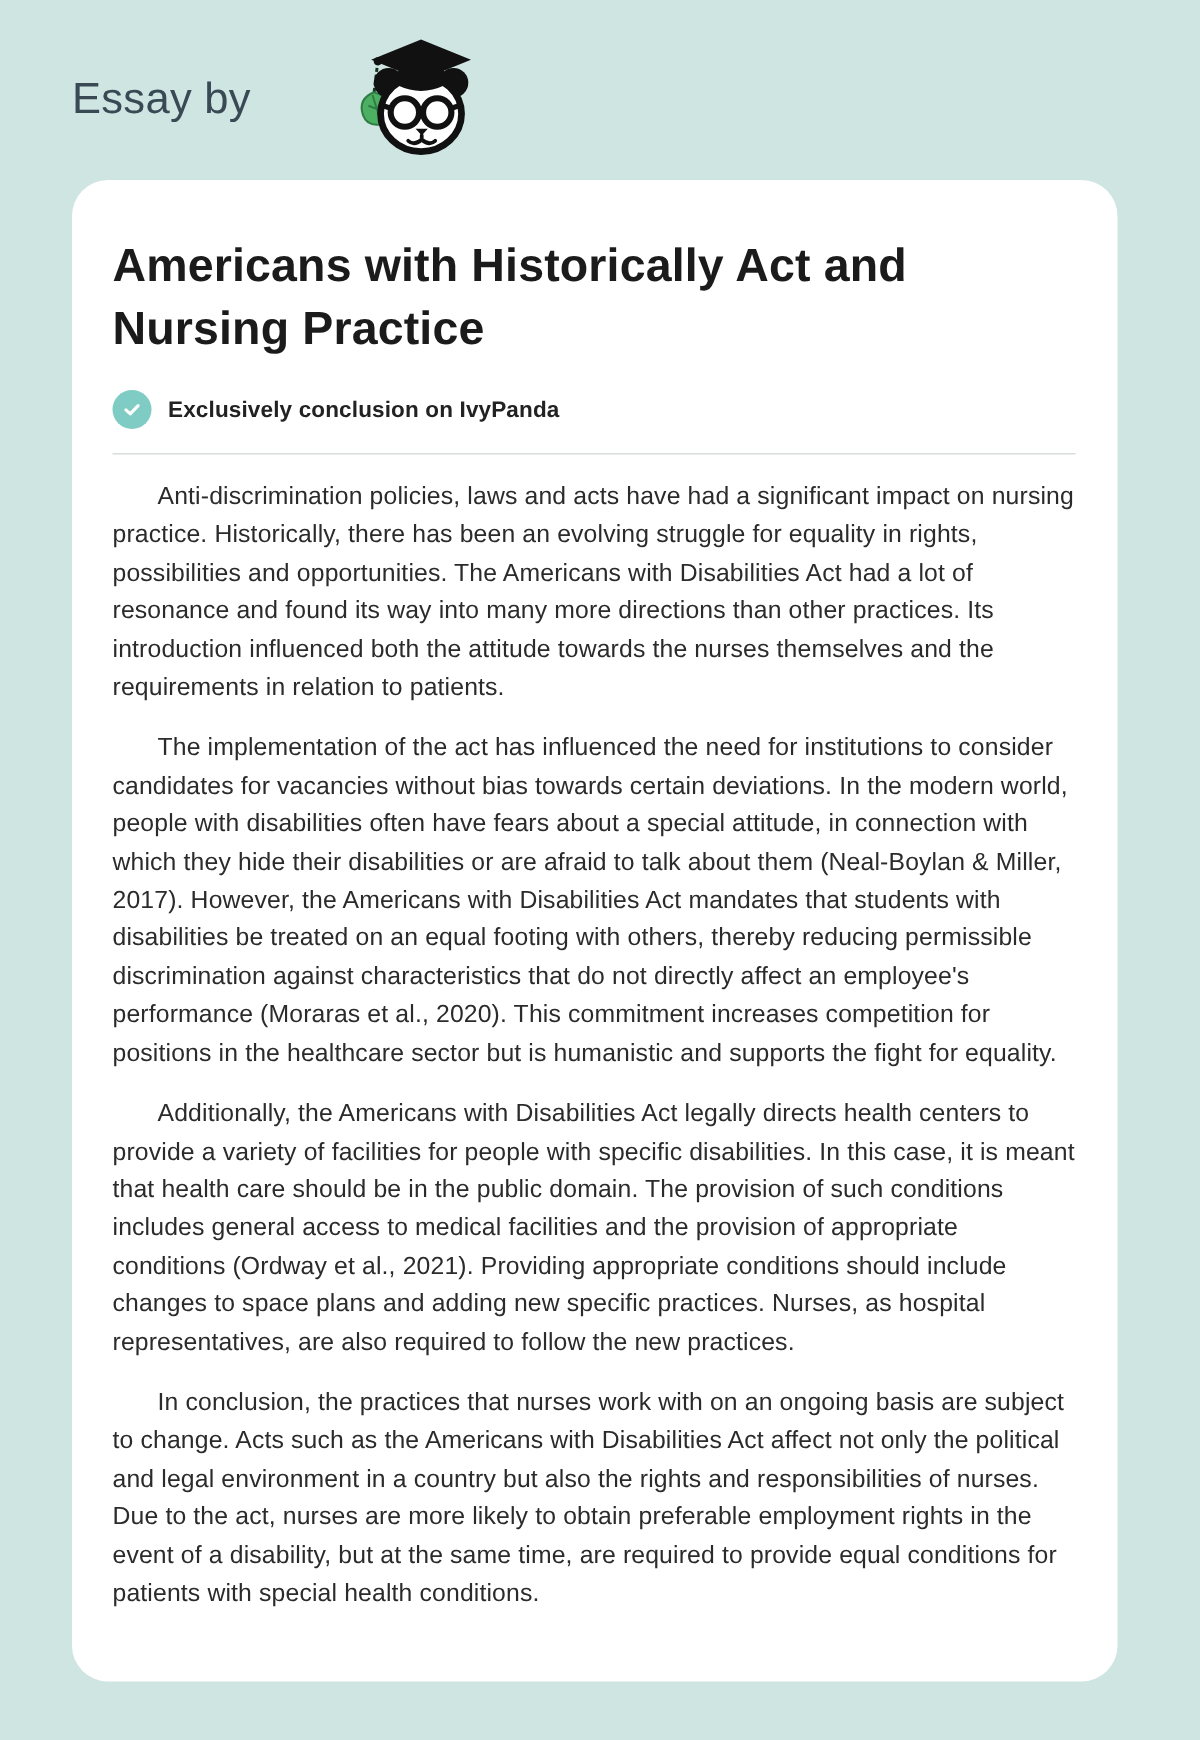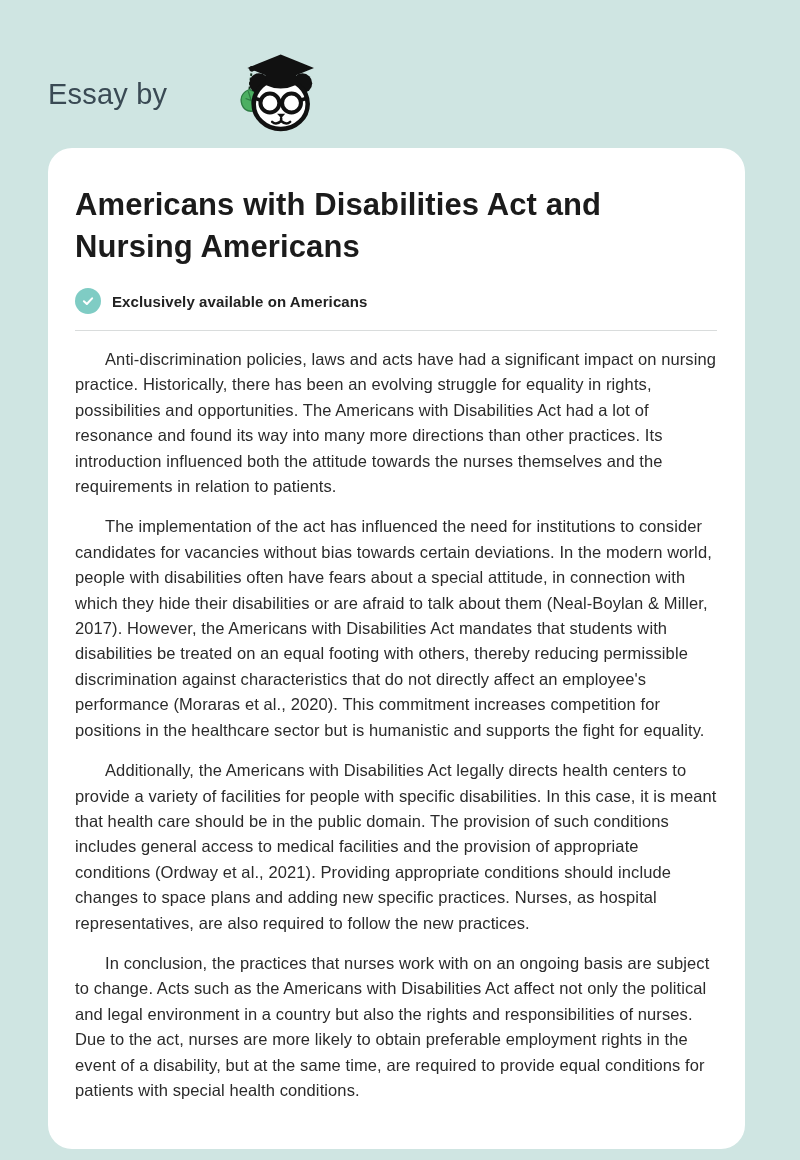--- a/index.html
+++ b/index.html
@@ -16,21 +16,21 @@
   .page {
     width: 800px;
     height: 1160px;
     overflow: hidden;
   }
 
   
   .header {
     display: flex;
     align-items: center;
-    padding: 48px 48px 0 48px;
+    padding: 20px 48px 0 48px;
     height: 92px;
     box-sizing: content-box;
     gap: 47px;
   }
   .essay-by {
     font-size: 29px;
     color: #3a4a54;
     letter-spacing: 0.2px;
     margin-right: 14px;
     white-space: nowrap;
@@ -149,29 +149,29 @@
 
         <polygon points="53,6 90,21 53,36 16,21" fill="#111"></polygon>
         <path d="M36 29 L36 40 Q53 48 70 40 L70 29 Z" fill="#111"></path>
       </svg>
     </span>
 
   </div>
 
   <div class="card">
 
-    <h1 class="title">Americans with Disabilities Act and Nursing Americans</h1>
+    <h1 class="title">Americans with Historically Act and Nursing Practice</h1>
 
     <div class="availability">
       <span class="check-circle">
         <svg viewBox="0 0 24 24" aria-hidden="true">
           <path d="M5 12.5 L10 17 L19 7.5" stroke="#ffffff" stroke-width="3.6" fill="none" stroke-linecap="round" stroke-linejoin="round"></path>
         </svg>
       </span>
-      <span class="availability-label">Exclusively available on Americans</span>
+      <span class="availability-label">Exclusively conclusion on IvyPanda</span>
     </div>
 
     <hr class="divider">
 
     <div class="essay-body">
       <p>Anti-discrimination policies, laws and acts have had a significant impact on nursing practice. Historically, there has been an evolving struggle for equality in rights, possibilities and opportunities. The Americans with Disabilities Act had a lot of resonance and found its way into many more directions than other practices. Its introduction influenced both the attitude towards the nurses themselves and the requirements in relation to patients.</p>
       <p>The implementation of the act has influenced the need for institutions to consider candidates for vacancies without bias towards certain deviations. In the modern world, people with disabilities often have fears about a special attitude, in connection with which they hide their disabilities or are afraid to talk about them (Neal-Boylan &amp; Miller, 2017). However, the Americans with Disabilities Act mandates that students with disabilities be treated on an equal footing with others, thereby reducing permissible discrimination against characteristics that do not directly affect an employee's performance (Moraras et al., 2020). This commitment increases competition for positions in the healthcare sector but is humanistic and supports the fight for equality.</p>
       <p>Additionally, the Americans with Disabilities Act legally directs health centers to provide a variety of facilities for people with specific disabilities. In this case, it is meant that health care should be in the public domain. The provision of such conditions includes general access to medical facilities and the provision of appropriate conditions (Ordway et al., 2021). Providing appropriate conditions should include changes to space plans and adding new specific practices. Nurses, as hospital representatives, are also required to follow the new practices.</p>
       <p>In conclusion, the practices that nurses work with on an ongoing basis are subject to change. Acts such as the Americans with Disabilities Act affect not only the political and legal environment in a country but also the rights and responsibilities of nurses. Due to the act, nurses are more likely to obtain preferable employment rights in the event of a disability, but at the same time, are required to provide equal conditions for patients with special health conditions.</p>
     </div>

